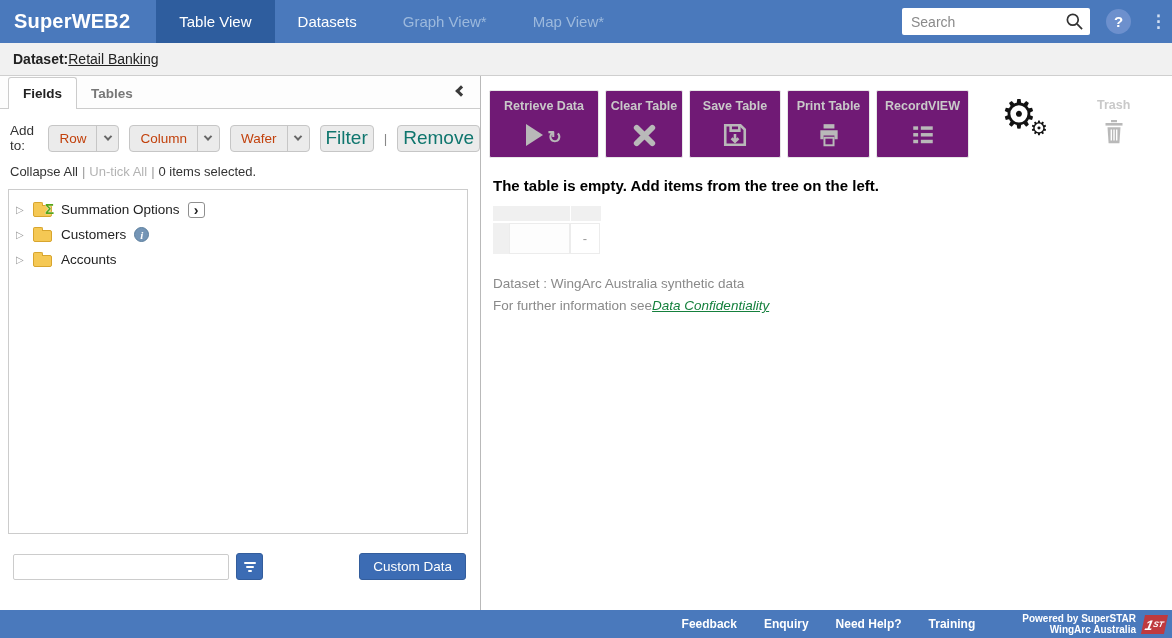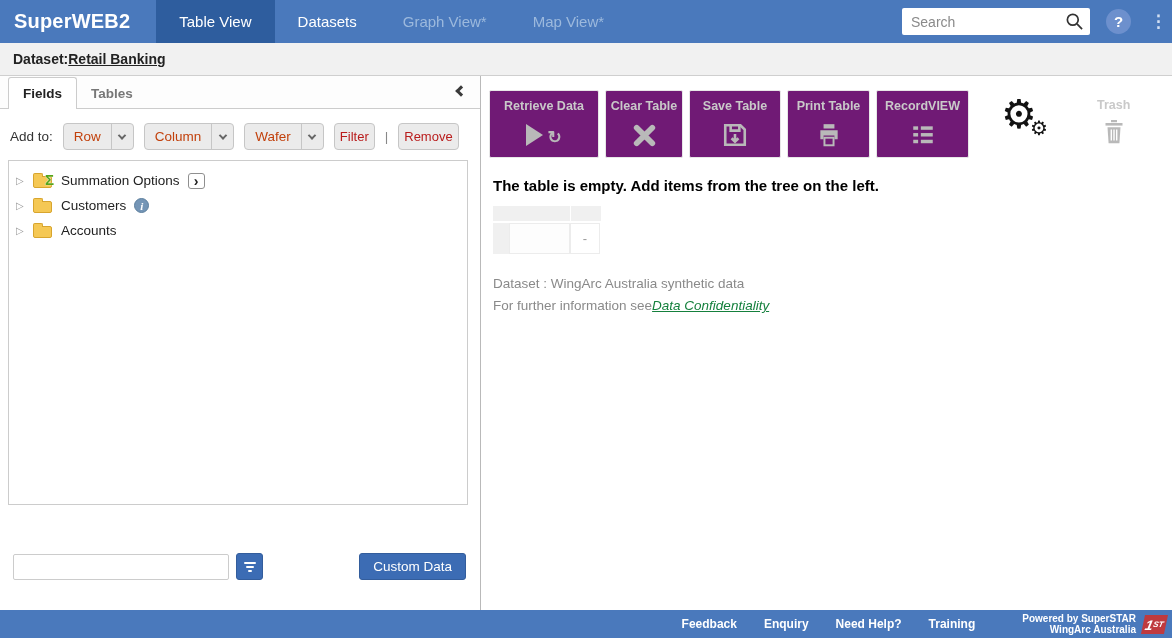--- a/index.html
+++ b/index.html
@@ -16,39 +16,39 @@
   .search-wrap { position:relative; }
   .search-input { width:188px; height:27px; border:none; border-radius:2px; padding:0 30px 0 9px; font-size:14px; font-family:inherit; color:#333; outline:none; }
   .search-input::placeholder { color:#8a8a8a; }
   .search-icon { position:absolute; right:6px; top:4px; width:19px; height:19px; }
   .help-circle { width:25px; height:25px; border-radius:50%; background:#6d90cd; color:#fff; font-weight:bold; font-size:15px; display:flex; align-items:center; justify-content:center; margin:0 14px 0 16px; cursor:pointer; }
   .kebab { color:#d3e0f3; font-size:17px; font-weight:bold; cursor:pointer; padding:0 5px; letter-spacing:0; }
 
   
   .dataset-bar { height:33px; background:#f1f1f1; border-bottom:1px solid #cfcfcf; display:flex; align-items:center; padding-left:13px; font-size:14px; color:#222; }
   .dataset-label { font-weight:bold; }
-  .dataset-link { color:#222; text-decoration:underline; cursor:pointer;font-weight:bold; }
+  .dataset-link { color:#222; text-decoration:underline; cursor:pointer; }
 
   
   .main { display:flex; height:534px; position:relative; }
 
   .left-panel { width:481px; min-width:481px; border-right:1px solid #b9b9b9; position:relative; background:#fff; }
   .tab-strip { height:33px; position:relative; display:flex; align-items:flex-end; padding-left:8px; border-bottom:1px solid #ccc; background:#fdfdfd; }
   .tab { font-size:13.5px; font-weight:bold; padding:8px 14px 7px; white-space:nowrap; }
   .tab.active { background:#fff; border:1px solid #ccc; border-bottom:none; margin-bottom:-1px; border-radius:3px 3px 0 0; color:#222; z-index:2; padding-bottom:8px; }
   .tab.inactive { color:#777; cursor:pointer; }
   .collapse-chevron { position:absolute; right:15px; top:11px; width:8px; height:8px; border-left:3px solid #3a3a3a; border-bottom:3px solid #3a3a3a; transform:rotate(45deg); cursor:pointer; }
 
   .addto-row { display:flex; align-items:center; margin:14px 0 0 10px; gap:10px; }
   .addto-label { font-size:13.5px; color:#333; }
   .dd { display:flex; align-items:center; height:27px; background:#ebebeb; border:1px solid #c6c6c6; border-radius:4px; font-size:13.5px; color:#c2410c; cursor:pointer; }
   .dd-label { padding:0 10px; }
   .dd-chev { border-left:1px solid #c6c6c6; height:100%; width:22px; display:flex; align-items:center; justify-content:center; }
   .chev-down { width:6px; height:6px; border-left:2px solid #666; border-bottom:2px solid #666; transform:rotate(-45deg) translate(1px,-1px); }
-  .btn-flat { height:27px; background:#ebebeb; border:1px solid #c6c6c6; border-radius:4px; font-size:13px; color:#b91c1c; padding:0 5px; display:flex; align-items:center; cursor:pointer; }
+  .btn-flat { height:27px; background:#ebebeb; border:1px solid #c6c6c6; border-radius:4px; font-size:19px; color:#0f766e; padding:0 5px; display:flex; align-items:center; cursor:pointer; }
   .pipe { color:#888; font-size:13.5px; }
 
   .selection-row { margin:11px 0 0 10px; font-size:13px; color:#333; }
   .sep { color:#999; margin:0 4px; }
   .untick { color:#b3b3b3; }
   .link-quiet { color:#333; cursor:pointer; }
 
   .tree-box { margin:10px 12px 0 8px; height:345px; border:1px solid #ccc; padding-top:7px; background:#fff; }
   .tree-item { display:flex; align-items:center; height:25px; padding-left:7px; font-size:13.5px; color:#222; cursor:pointer; }
   .expander { color:#9a9a9a; font-size:10px; width:15px; }
@@ -160,20 +160,23 @@
         <span class="dd-label">Wafer</span>
         <span class="dd-chev">
             <i class="chev-down"></i>
           </span>
       </div>
       <div class="btn-flat">Filter</div>
       <span class="pipe">|</span>
       <div class="btn-flat">Remove</div>
     </div>
 
+    <div class="selection-row">
+      <span class="link-quiet">Collapse All</span><span class="sep">|</span><span class="untick">Un-tick All</span><span class="sep">|</span><span>0 items selected.</span>
+    </div>
 
     <div class="tree-box">
       <div class="tree-item">
         <span class="expander">▷</span>
         <span class="folder">
             <span class="sigma">Σ</span>
           </span>
         <span>Summation Options</span>
         <span class="chev-box">›</span>
       </div>

